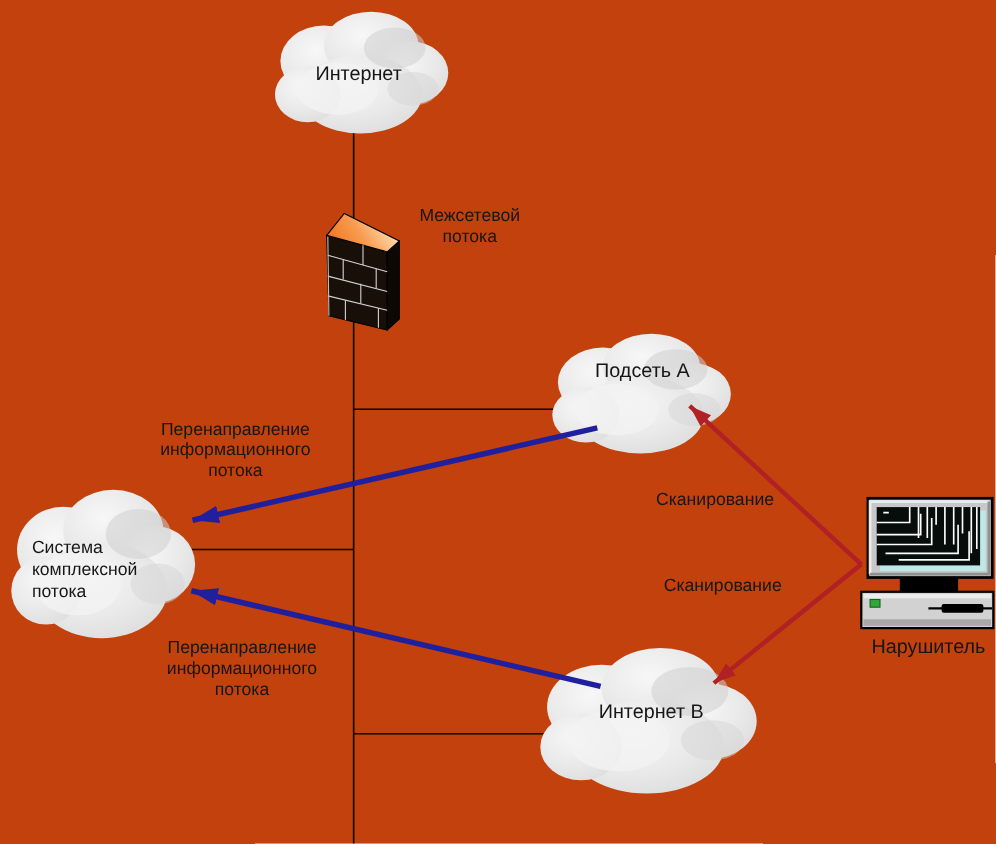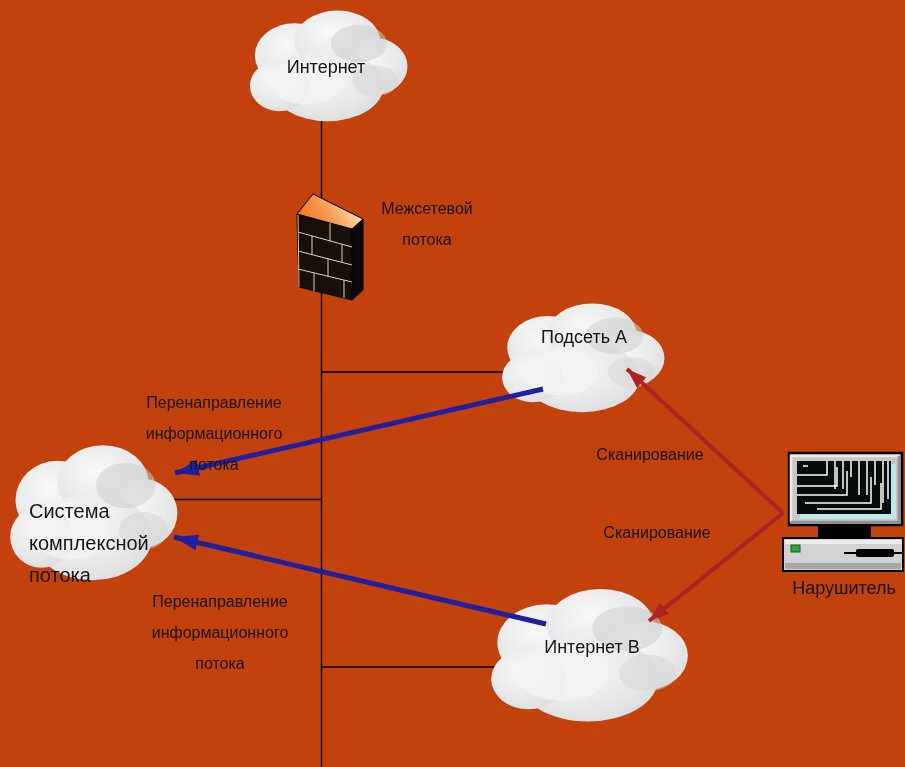--- a/index.html
+++ b/index.html
@@ -11,24 +11,24 @@
     font-family:"Liberation Sans", sans-serif;
   }
   .stage svg{position:absolute;left:0;top:0;}
   .lbl{
     position:absolute;
     color:#161616;
     white-space:nowrap;
     font-family:"Liberation Sans", sans-serif;
   }
   .lbl.center{transform:translateX(-50%);text-align:center;}
-  .lbl span{display:block;margin-top:12px;}
+  .lbl span{display:block;}
   .node-lbl{font-size:18px;line-height:20px;}
   .small-lbl{font-size:16px;line-height:19px;}
-  .prot-lbl{font-size:20px;line-height:20px;}
+  .prot-lbl{font-size:16px;line-height:20px;}
 </style>
 </head>
 <body>
 
 <div class="stage">
 
   <svg width="905" height="767" viewBox="0 0 905 767">
     <defs>
       <radialGradient id="cg" cx="40%" cy="35%" r="75%">
         <stop offset="0%" stop-color="#f7f7f7"></stop>

